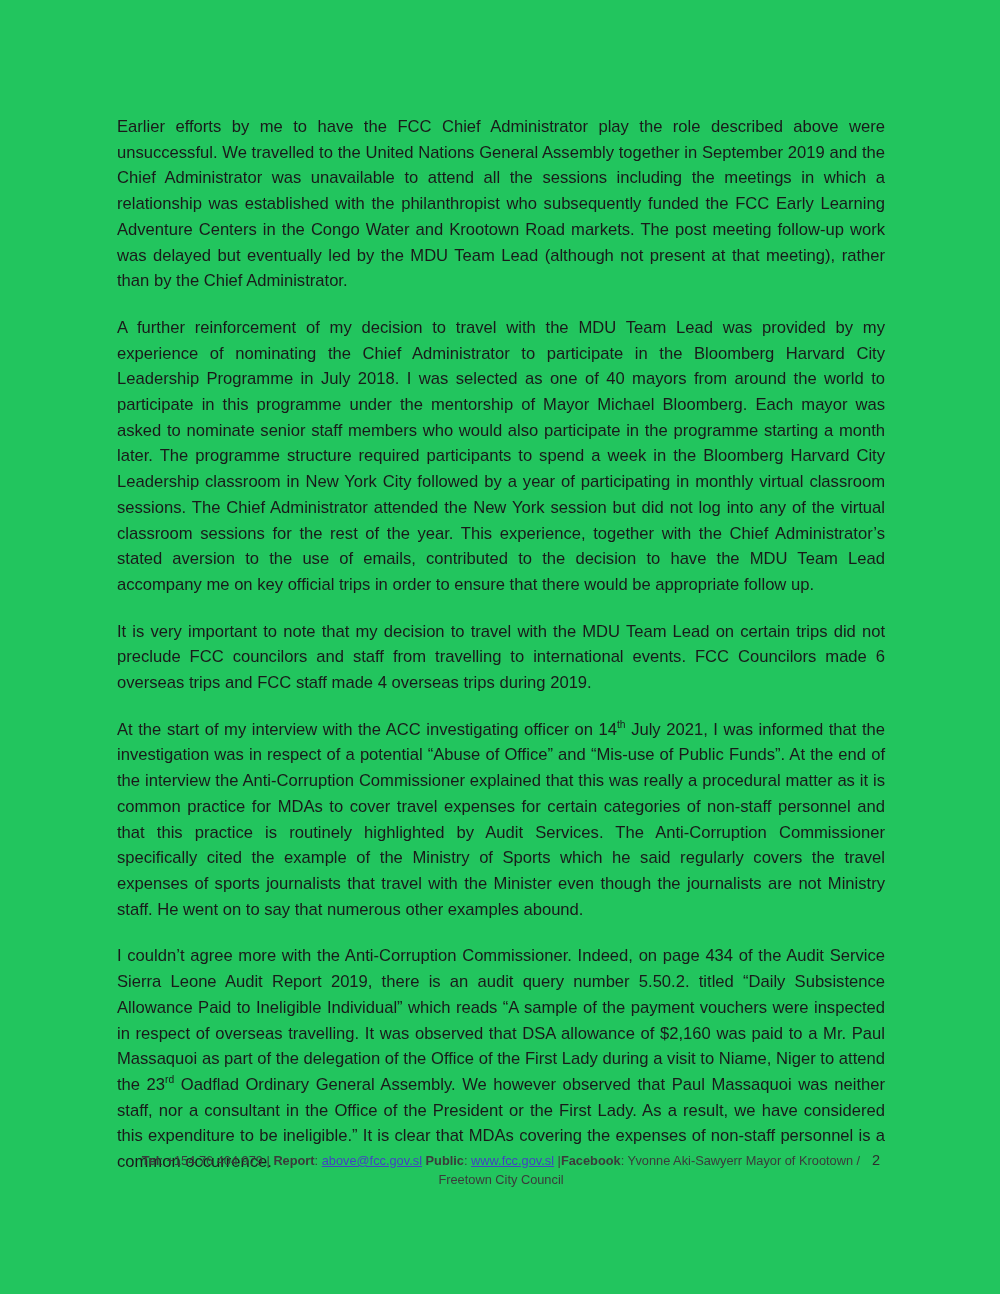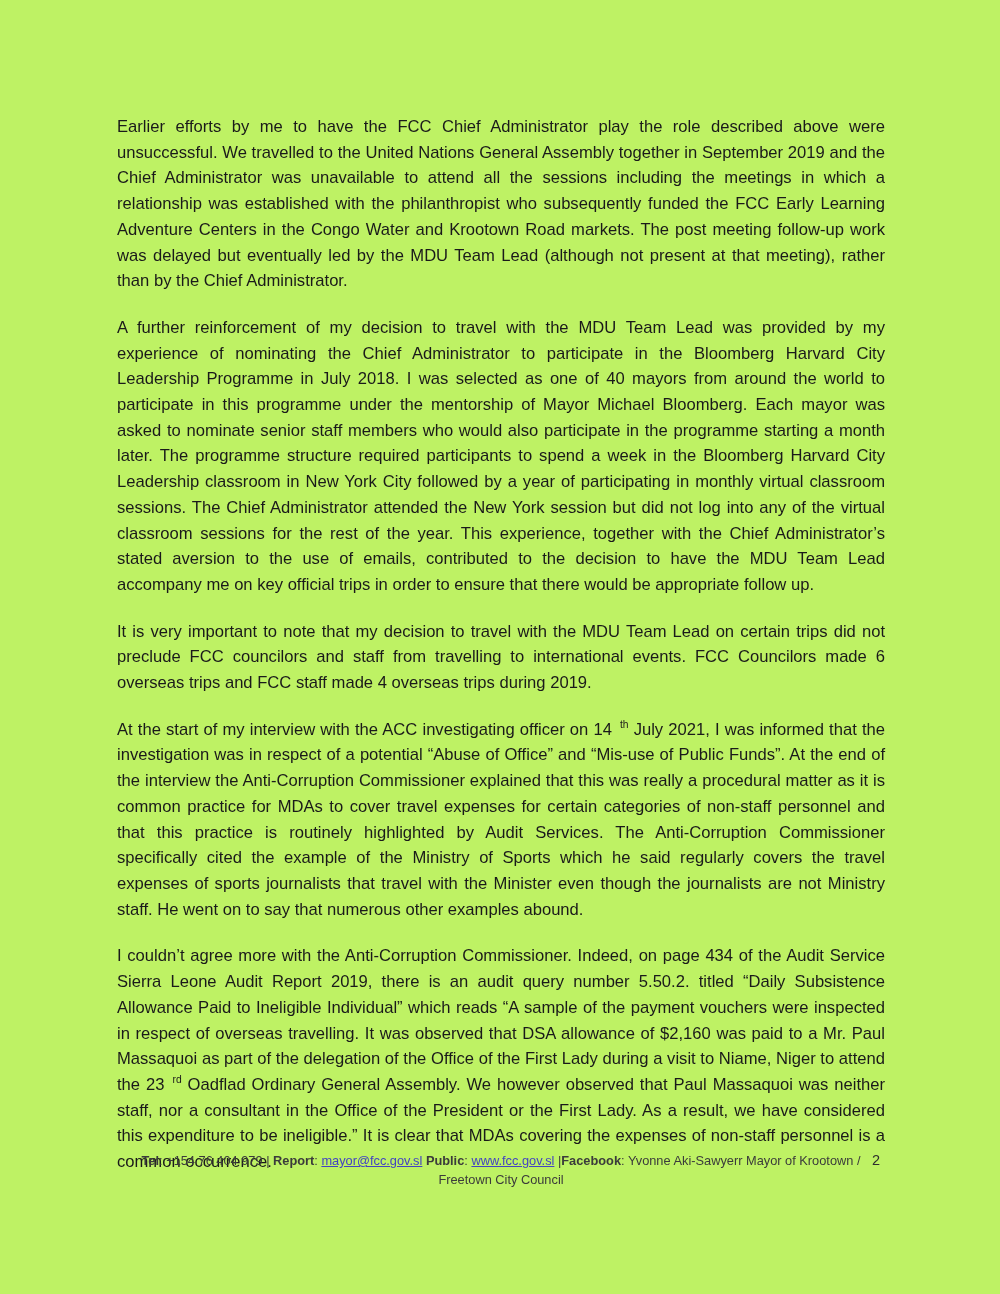--- a/index.html
+++ b/index.html
@@ -4,42 +4,41 @@
 <style>
   html, body {
     margin: 0;
     padding: 0;
     background: #ffffff;
   }
   .page {
     position: relative;
     width: 1000px;
     height: 1294px;
-    background: #bef264;
+    background: #22c55e;
     font-family: "Liberation Sans", sans-serif;
     overflow: hidden;
   }
   .content {
     position: absolute;
     left: 117px;
     top: 114px;
     width: 768px;
     color: #1a1a1a;
     font-size: 16.6px;
     line-height: 25.7px;
     text-align: justify;
   }
   .para {
     margin: 0 0 21px 0;
   }
   .para sup {
     font-size: 0.62em;
     line-height: 0;
     vertical-align: super;
-    margin-left: 8px;
   }
   .pagenum {
     position: absolute;
     left: 872px;
     top: 1150px;
     font-size: 14.5px;
     line-height: 20px;
     color: #2e2e2e;
   }
   .footer {
@@ -69,17 +68,17 @@
     <p class="para"><span>Earlier efforts by me to have the FCC Chief Administrator play the role described above were unsuccessful. We travelled to the United Nations General Assembly together in September 2019 and the Chief Administrator was unavailable to attend all the sessions including the meetings in which a relationship was established with the philanthropist who subsequently funded the FCC Early Learning Adventure Centers in the Congo Water and Krootown Road markets. The post meeting follow-up work was delayed but eventually led by the MDU Team Lead (although not present at that meeting), rather than by the Chief Administrator.</span></p>
     <p class="para"><span>A further reinforcement of my decision to travel with the MDU Team Lead was provided by my experience of nominating the Chief Administrator to participate in the Bloomberg Harvard City Leadership Programme in July 2018. I was selected as one of 40 mayors from around the world to participate in this programme under the mentorship of Mayor Michael Bloomberg. Each mayor was asked to nominate senior staff members who would also participate in the programme starting a month later. The programme structure required participants to spend a week in the Bloomberg Harvard City Leadership classroom in New York City followed by a year of participating in monthly virtual classroom sessions. The Chief Administrator attended the New York session but did not log into any of the virtual classroom sessions for the rest of the year. This experience, together with the Chief Administrator’s stated aversion to the use of emails, contributed to the decision to have the MDU Team Lead accompany me on key official trips in order to ensure that there would be appropriate follow up.</span></p>
     <p class="para"><span>It is very important to note that my decision to travel with the MDU Team Lead on certain trips did not preclude FCC councilors and staff from travelling to international events. FCC Councilors made 6 overseas trips and FCC staff made 4 overseas trips during 2019.</span></p>
     <p class="para"><span>At the start of my interview with the ACC investigating officer on 14</span><sup>th</sup><span> July 2021, I was informed that the investigation was in respect of a potential “Abuse of Office” and “Mis-use of Public Funds”.  At the end of the interview the Anti-Corruption Commissioner explained that this was really a procedural matter as it is common practice for MDAs to cover travel expenses for certain categories of non-staff personnel and that this practice is routinely highlighted by Audit Services. The Anti-Corruption Commissioner specifically cited the example of the Ministry of Sports which he said regularly covers the travel expenses of sports journalists that travel with the Minister even though the journalists are not Ministry staff. He went on to say that numerous other examples abound.</span></p>
     <p class="para"><span>I couldn’t agree more with the Anti-Corruption Commissioner. Indeed, on page 434 of the Audit Service Sierra Leone Audit Report 2019, there is an audit query number 5.50.2. titled “Daily Subsistence Allowance Paid to Ineligible Individual” which reads “A sample of the payment vouchers were inspected in respect of overseas travelling. It was observed that DSA allowance of $2,160 was paid to a Mr. Paul Massaquoi as part of the delegation of the Office of the First Lady during a visit to Niame, Niger to attend the 23</span><sup>rd</sup><span> Oadflad Ordinary General Assembly. We however observed that Paul Massaquoi was neither staff, nor a consultant in the Office of the President or the First Lady. As a result, we have considered this expenditure to be ineligible.” It is clear that MDAs covering the expenses of non-staff personnel is a common occurrence.</span></p>
   </div>
 
   <div class="pagenum">2</div>
 
   <div class="footer">
-    <div class="footer-line"><span class="b">Tel</span><span>: +154 76 404 979 | </span><span class="b">Report</span><span>: </span><span class="link">mayor@fcc.gov.sl</span><span>  </span><span class="b">Public</span><span>: </span><span class="link">www.fcc.gov.sl</span><span> |</span><span class="b">Facebook</span><span>: Yvonne Aki-Sawyerr Mayor of Krootown /</span></div>
+    <div class="footer-line"><span class="b">Tel</span><span>: +154 76 404 979 | </span><span class="b">Report</span><span>: </span><span class="link">above@fcc.gov.sl</span><span>  </span><span class="b">Public</span><span>: </span><span class="link">www.fcc.gov.sl</span><span> |</span><span class="b">Facebook</span><span>: Yvonne Aki-Sawyerr Mayor of Krootown /</span></div>
     <div class="footer-line">Freetown City Council</div>
   </div>
 
 </div>
 
 </body></html>

